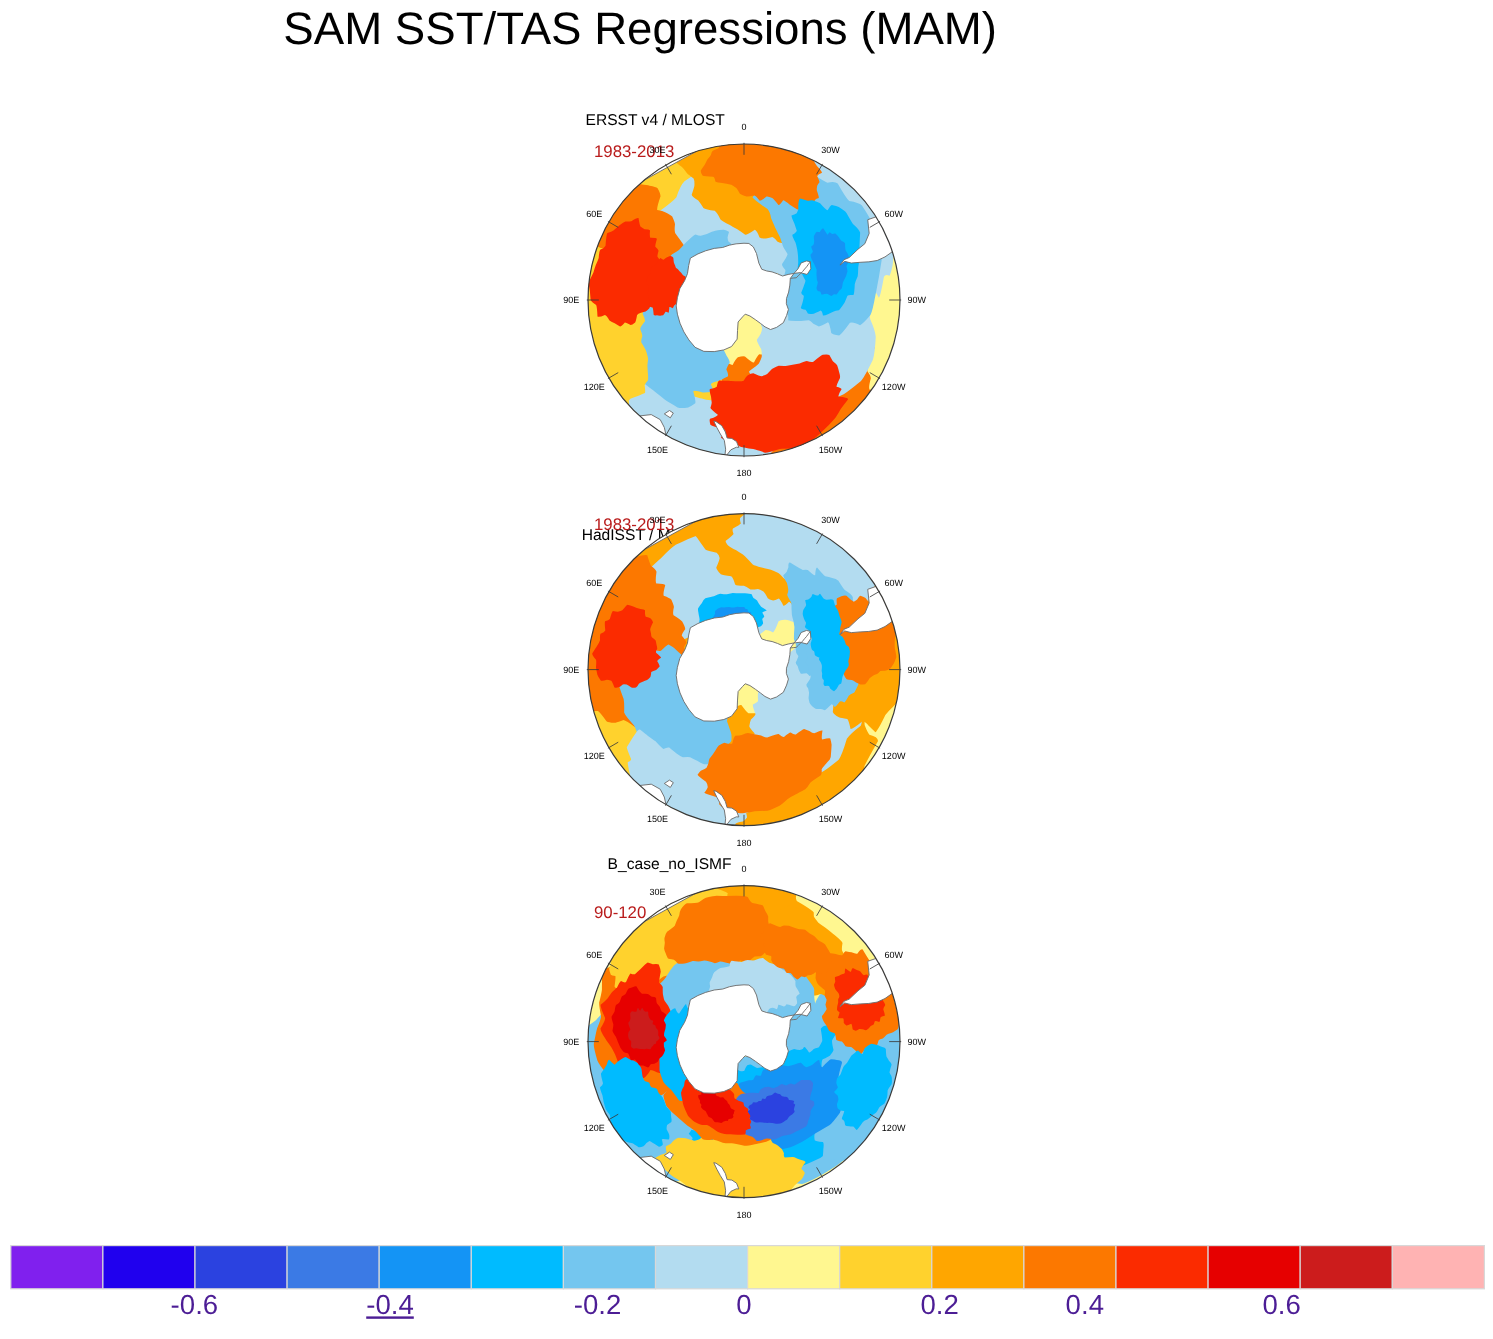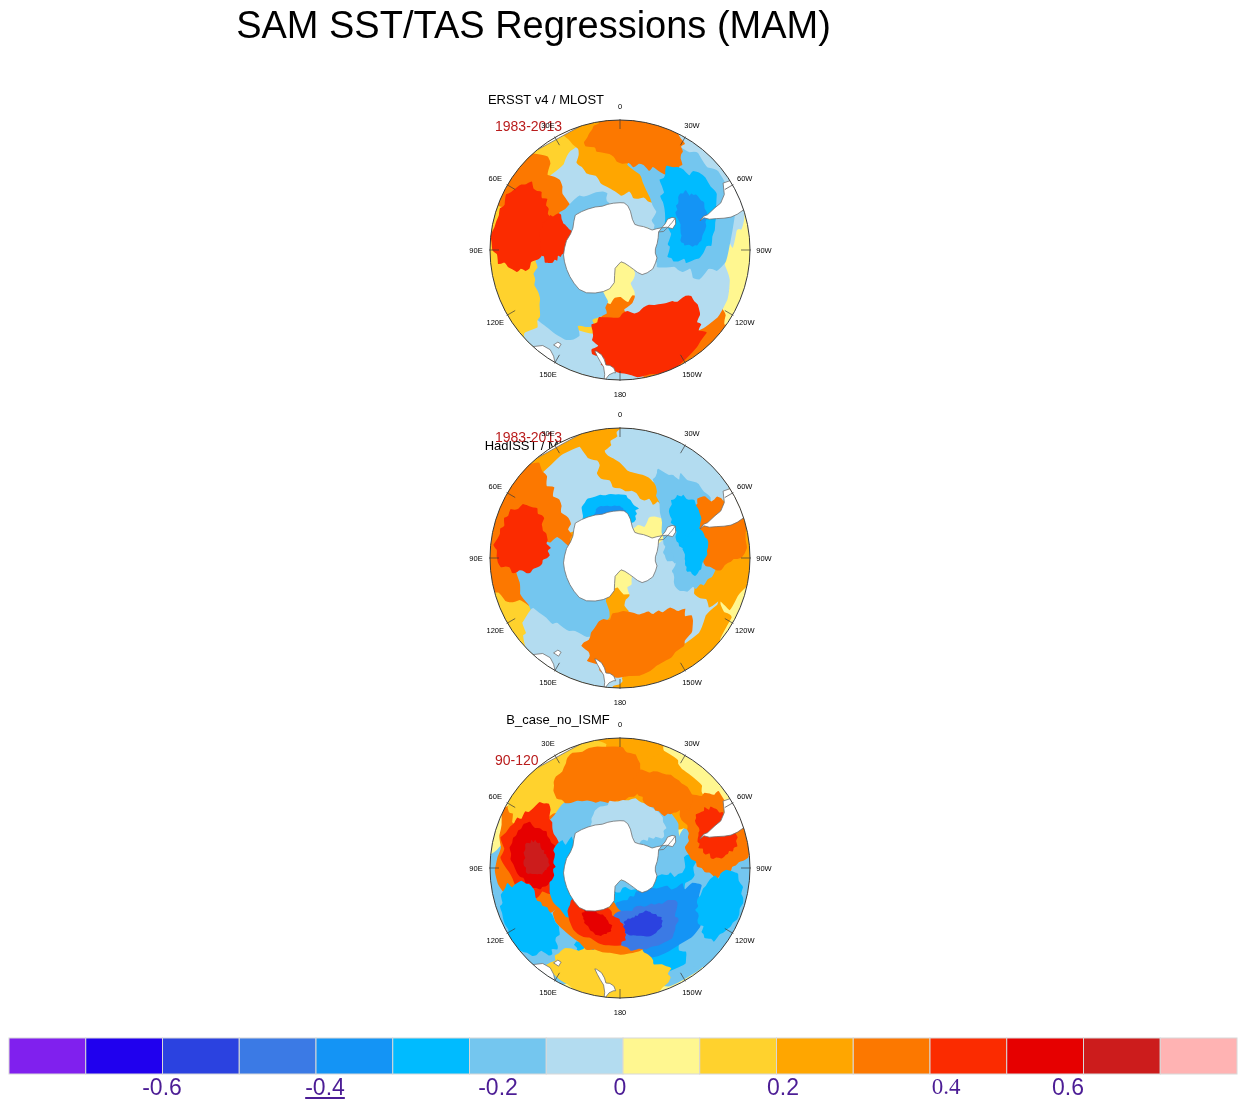--- a/index.html
+++ b/index.html
@@ -252,17 +252,17 @@
       <rect x="998.75" y="1" width="76.75" height="36" fill="#e60000" class="cbcell"></rect>
       <rect x="1075.50" y="1" width="76.75" height="36" fill="#cc1c1c" class="cbcell"></rect>
       <rect x="1152.25" y="1" width="76.75" height="36" fill="#ffb3b3" class="cbcell"></rect>
     </svg>
   <div class="cblabels" id="cblabels" style="left: 0px; top: 1074px; width: 1244px;">
       <div class="cblab" style="left: 162px;">-0.6</div>
       <div class="cblab" style="left: 325px; text-decoration: underline;">-0.4</div>
       <div class="cblab" style="left: 468px; margin-left: 30px;">-0.2</div>
       <div class="cblab" style="left: 620px;">0</div>
       <div class="cblab" style="left: 783px;">0.2</div>
-      <div class="cblab" style="left: 946px; font-family: Liberation Serif, serif;">0.4</div>
+      <div class="cblab" style="left: 904px;">0.4</div>
       <div class="cblab" style="left: 1068px;">0.6</div>
     </div>
 
 </div>
 
 </body></html>

